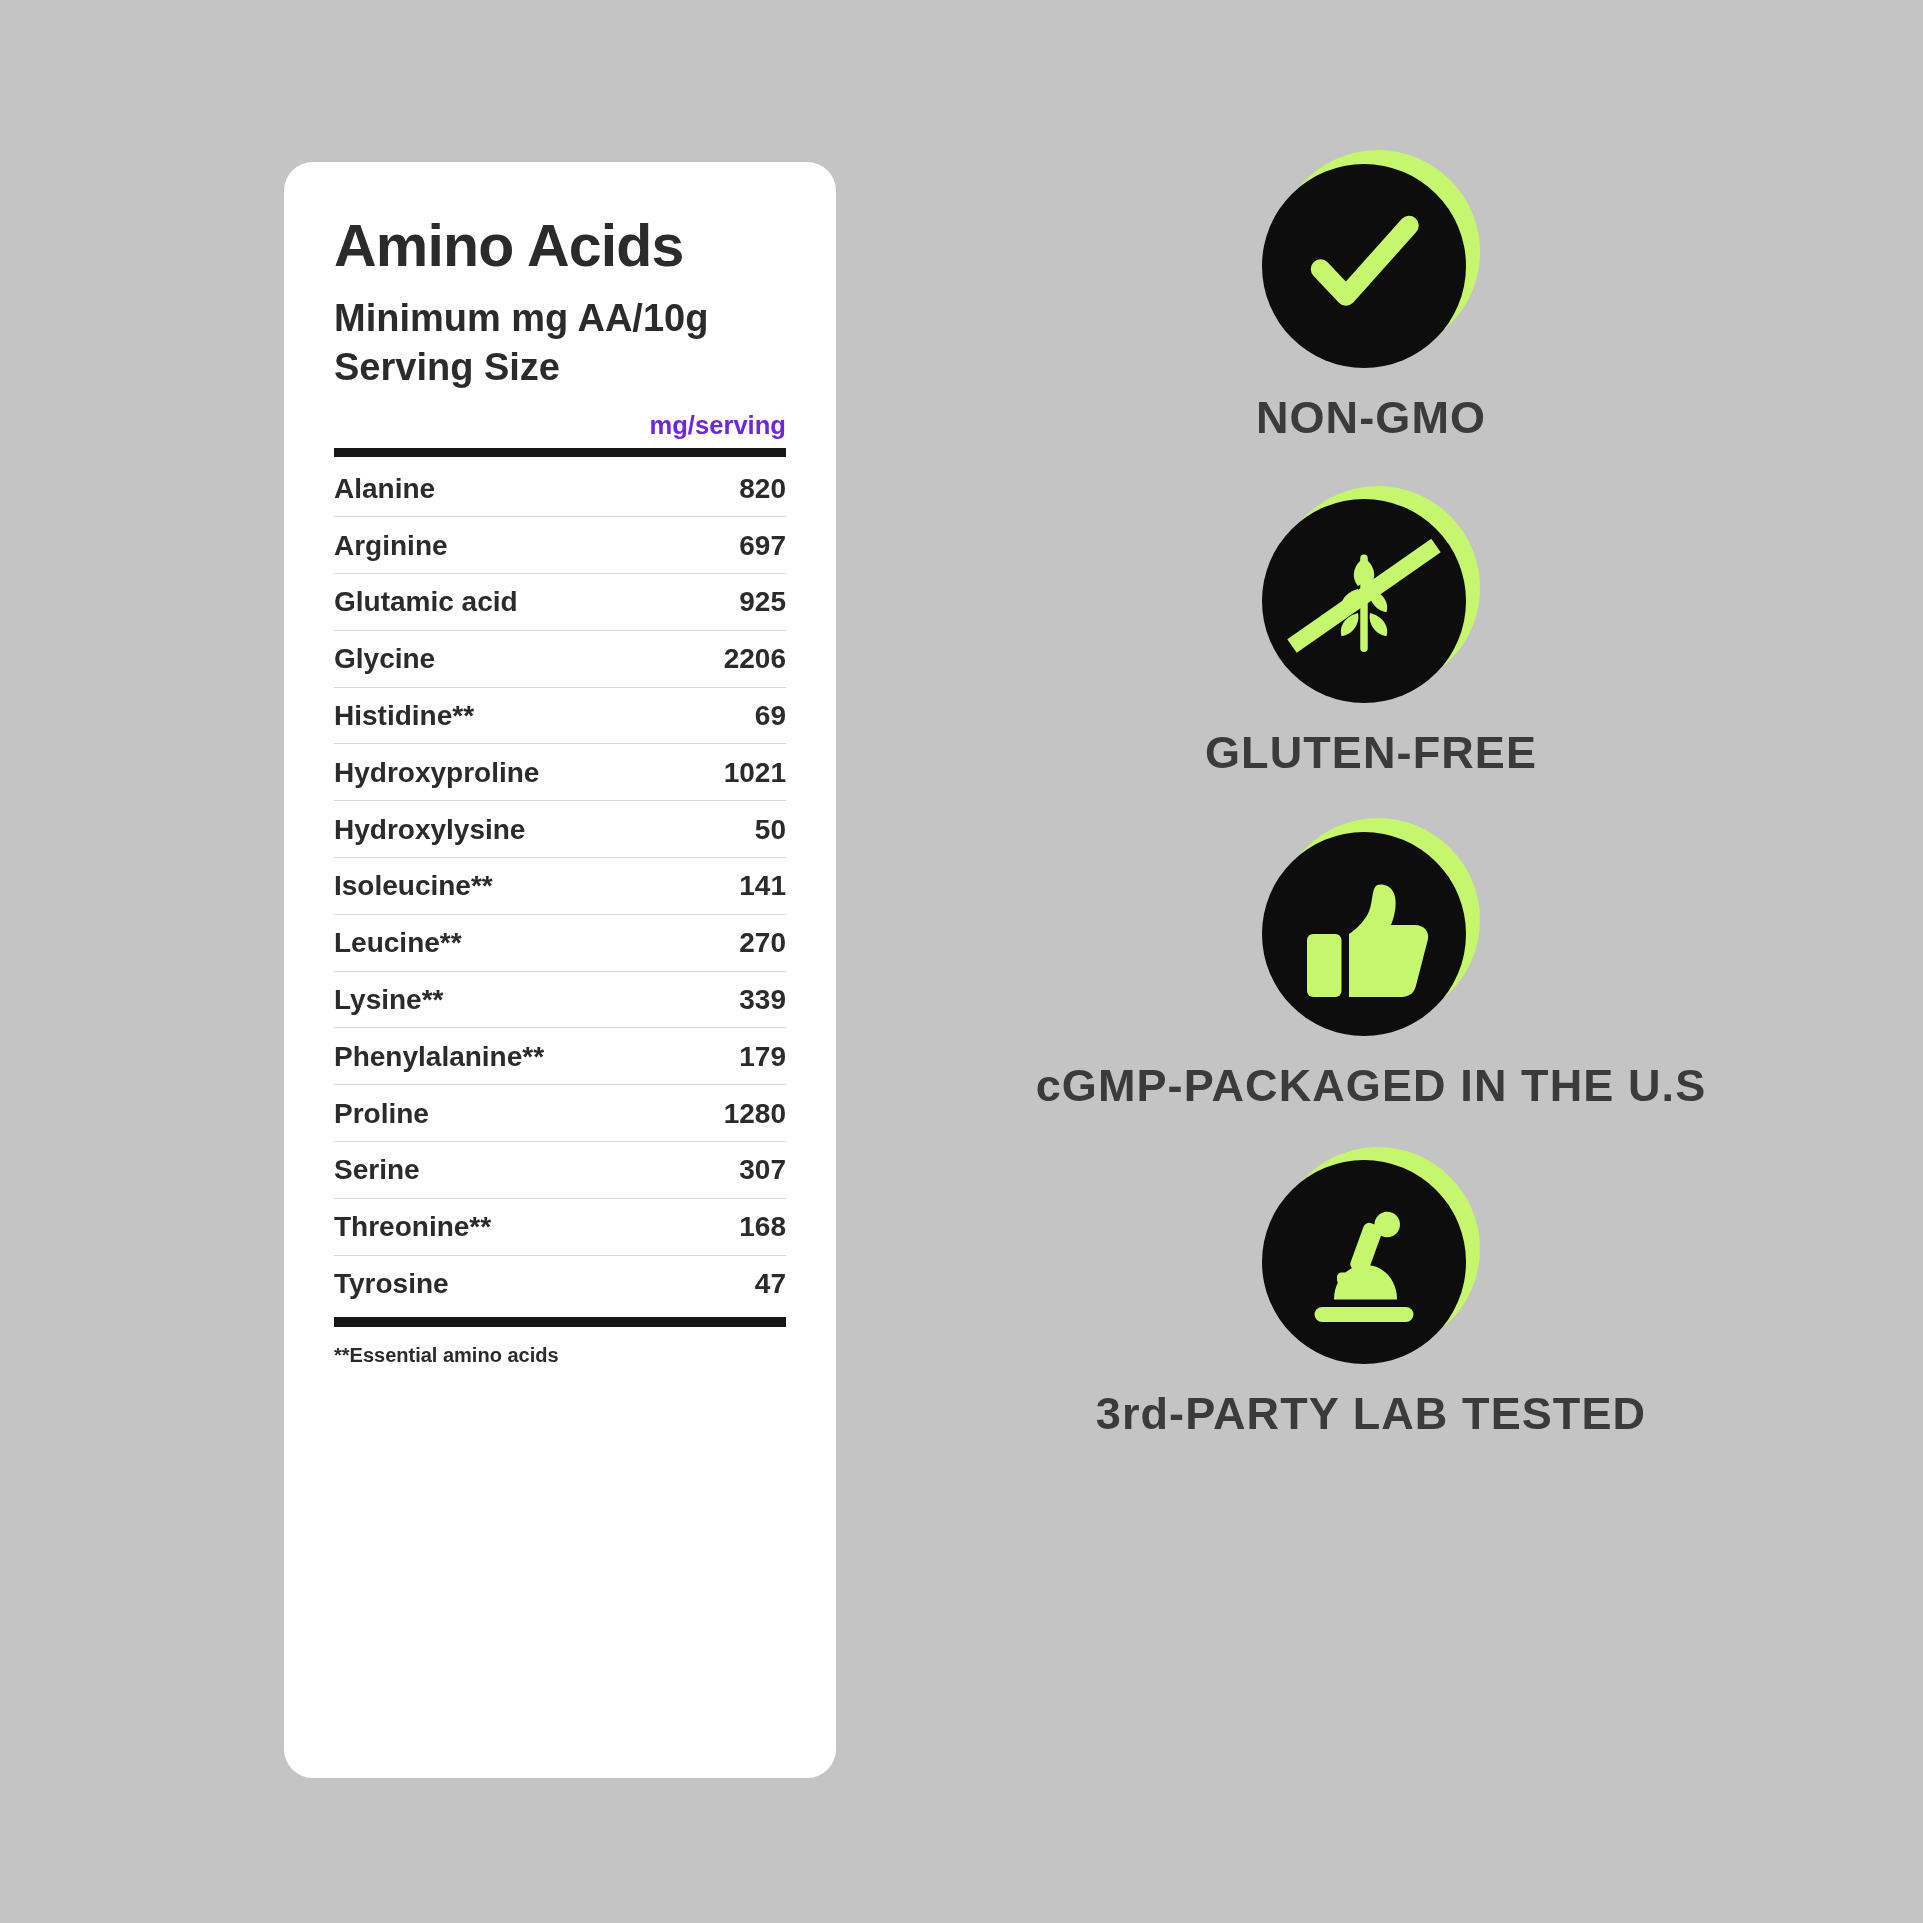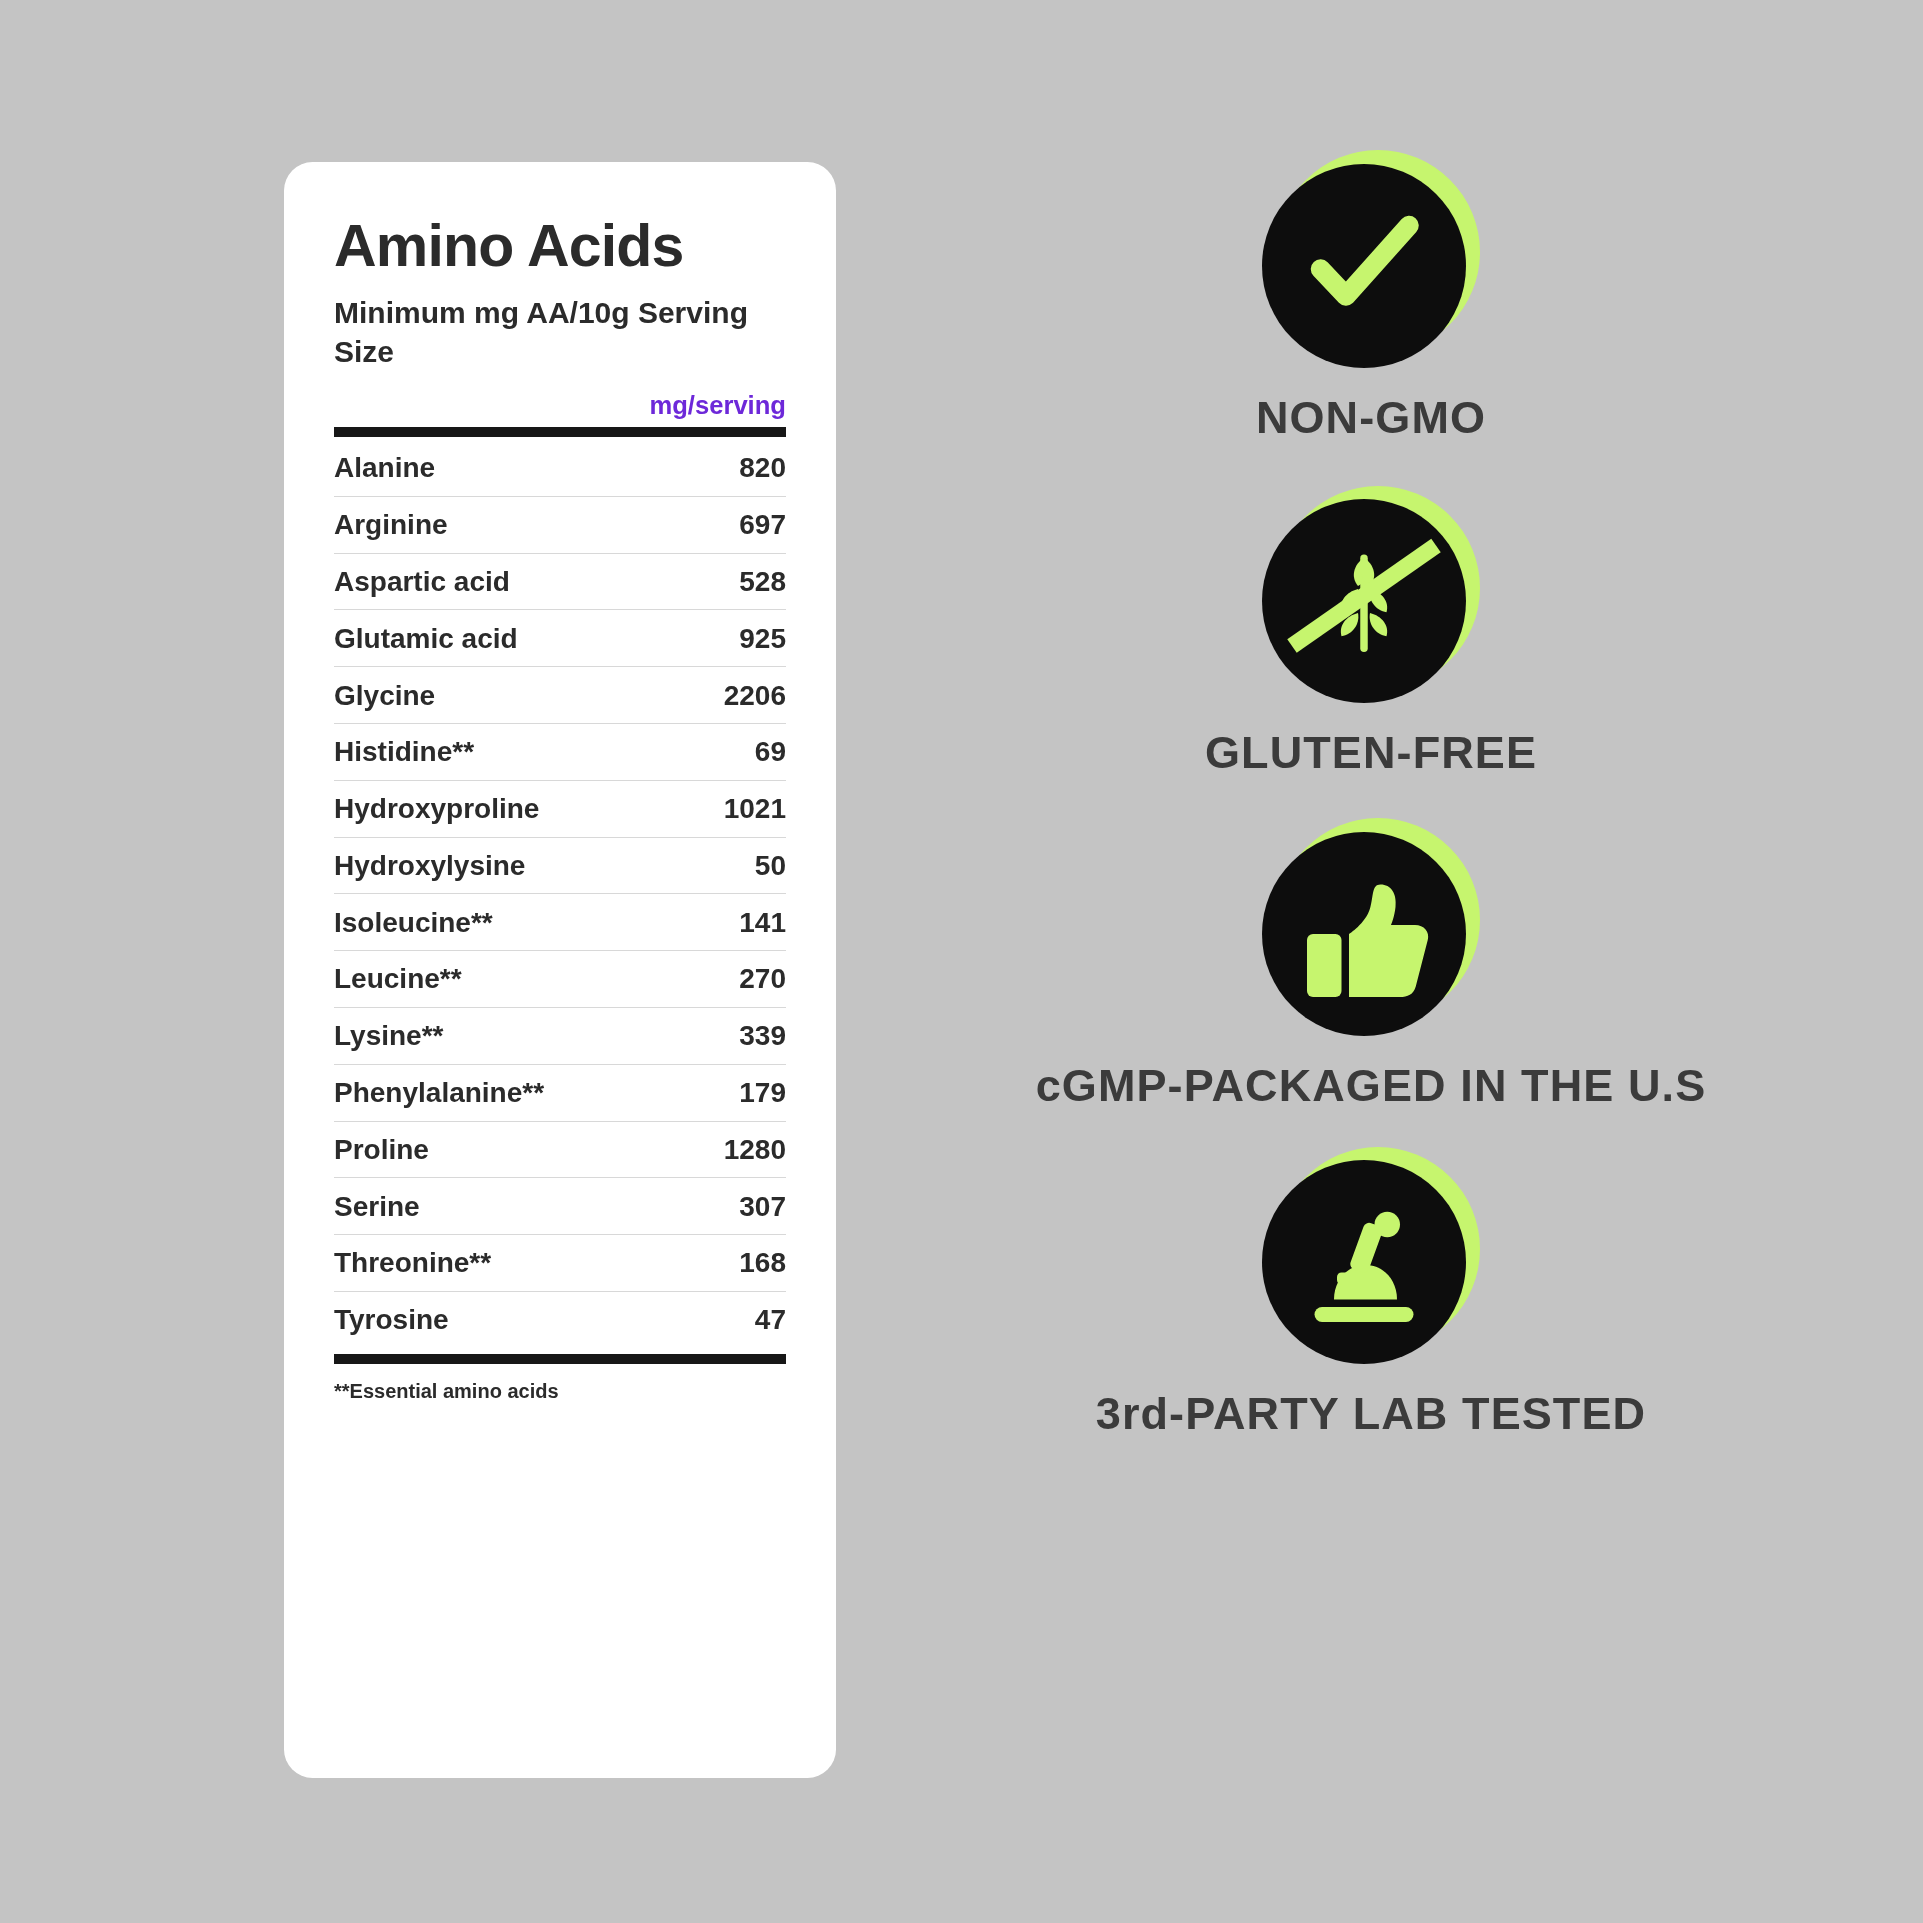--- a/index.html
+++ b/index.html
@@ -34,21 +34,21 @@
   }
   .card-title {
     font-size: 59px;
     font-weight: bold;
     color: #2b2b2b;
     letter-spacing: -0.8px;
     line-height: 1.05;
     margin: 0 0 16.5px 0;
   }
   .card-sub {
-    font-size: 30px;
+    font-size: 38px;
     font-weight: bold;
     color: #2b2b2b;
     line-height: 1.28;
     margin: 0 0 19.5px 0;
   }
   .units-row {
     text-align: right;
     font-size: 25.6px;
     font-weight: bold;
     color: #6d28d9;
@@ -156,24 +156,20 @@
 
     <table class="aa">
       <tbody>
         <tr>
           <td>Alanine</td>
           <td class="val">820</td>
         </tr>
         <tr>
           <td>Arginine</td>
           <td class="val">697</td>
-        </tr>
-        <tr>
-          <td>Aspartic acid</td>
-          <td class="val">528</td>
         </tr>
         <tr>
           <td>Glutamic acid</td>
           <td class="val">925</td>
         </tr>
         <tr>
           <td>Glycine</td>
           <td class="val">2206</td>
         </tr>
         <tr>

